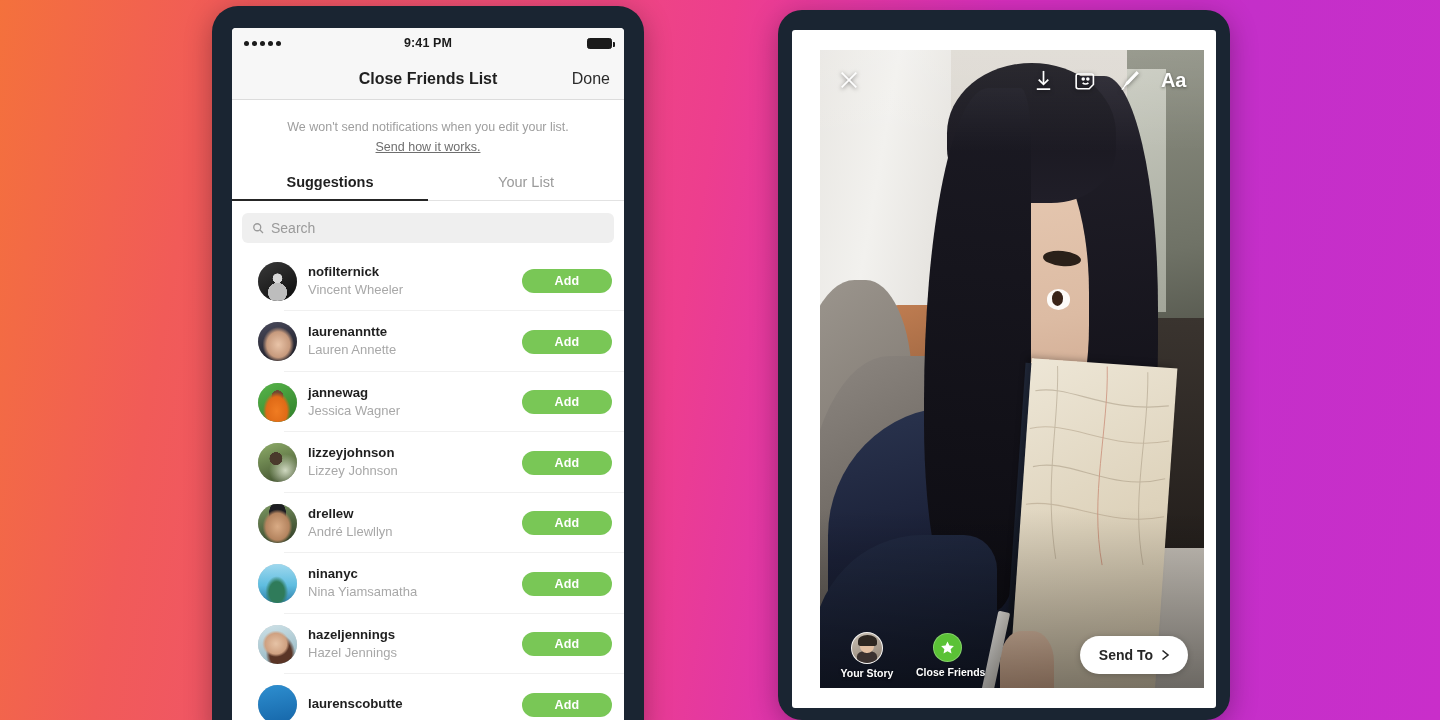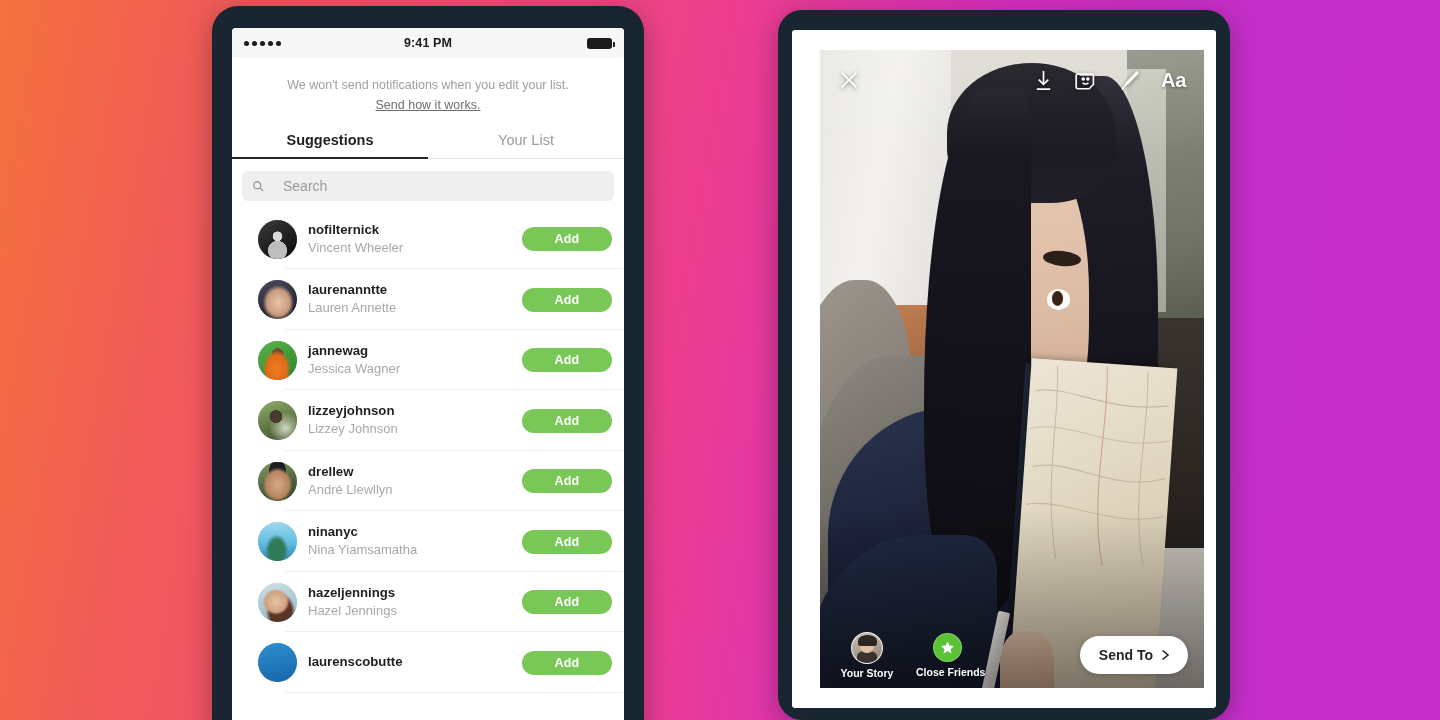--- a/index.html
+++ b/index.html
@@ -92,21 +92,21 @@
   .tab.active { color:#1f1f1f; font-weight:bold; }
   .tab.active:after {
     content:""; position:absolute; left:0; right:0; bottom:-1px;
     height:2px; background:#262626;
   }
 
   
   .searchwrap { padding:12px 10px 8px; }
   .searchbox {
     height:30px; background:#EFEFEF; border-radius:6px;
-    display:flex; align-items:center; padding:0 10px; gap:19px;
+    display:flex; align-items:center; padding:0 10px; gap:7px;
   }
   .search-ico { width:12px; height:12px; flex:0 0 12px; }
   .search-ph { font-size:14px; color:#9A9A9A; }
 
   
   .list { flex:1; }
   .row {
     height:60.5px; display:flex; align-items:center;
     padding:0 12px 0 26px; position:relative;
   }
@@ -332,20 +332,24 @@
         <i></i>
           <i></i>
           <i></i>
           <i></i>
           <i></i>
       </span>
       <span class="sb-time">9:41 PM</span>
       <span class="sb-batt"></span>
     </div>
 
+    <div class="navbar">
+      <span class="nav-title">Close Friends List</span>
+      <span class="nav-done">Done</span>
+    </div>
 
     <div class="notice">
       <div class="notice-text">We won't send notifications when you edit your list.</div>
       <span class="notice-link">Send how it works.</span>
     </div>
 
     <div class="tabs">
       <div class="tab active">Suggestions</div>
       <div class="tab">Your List</div>
     </div>

